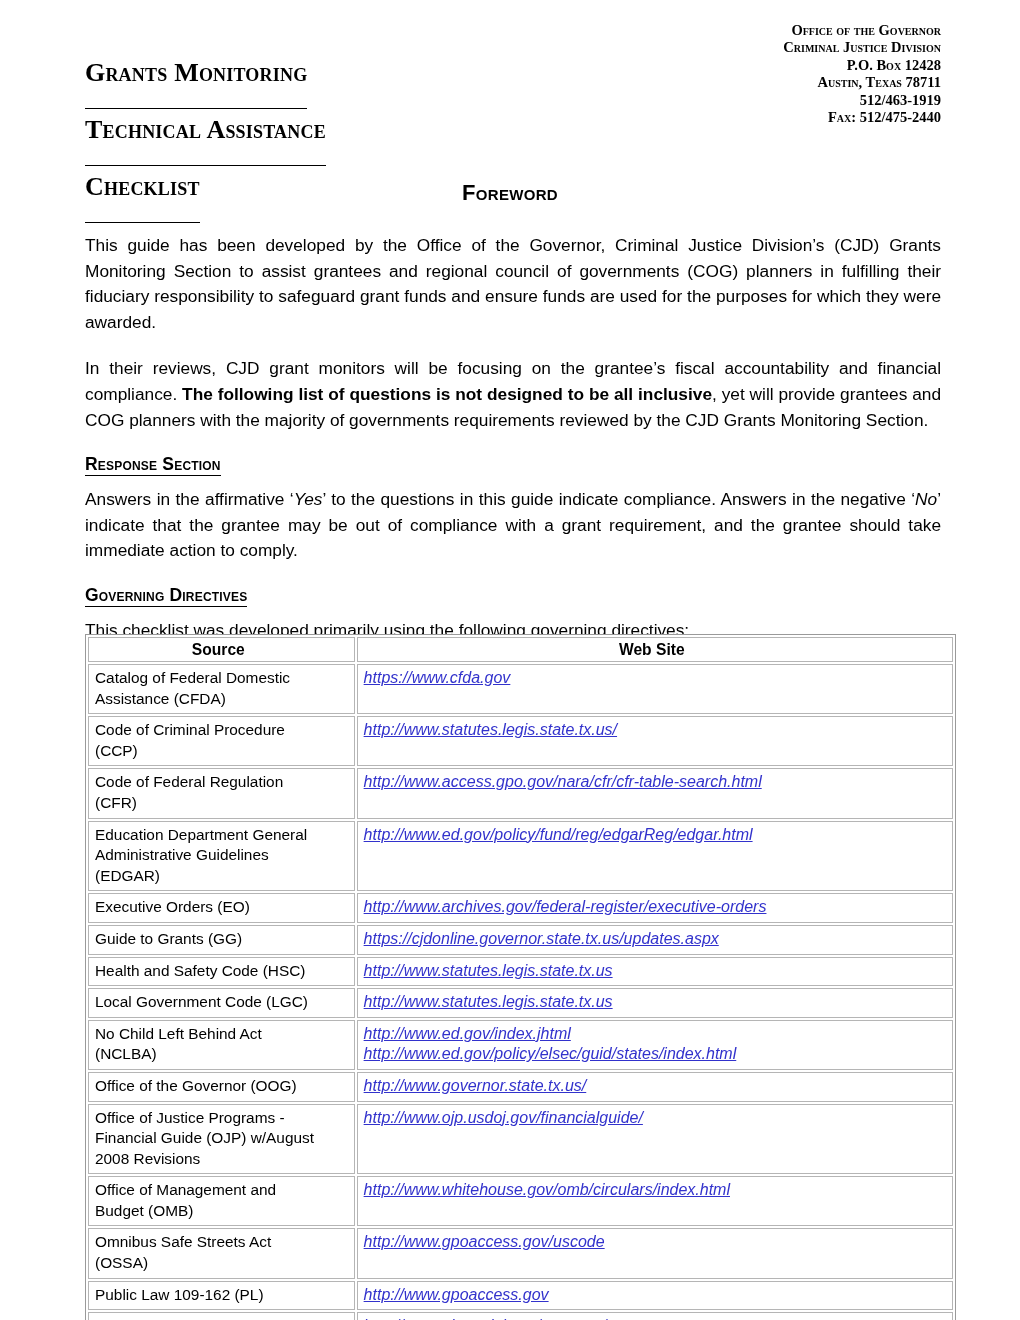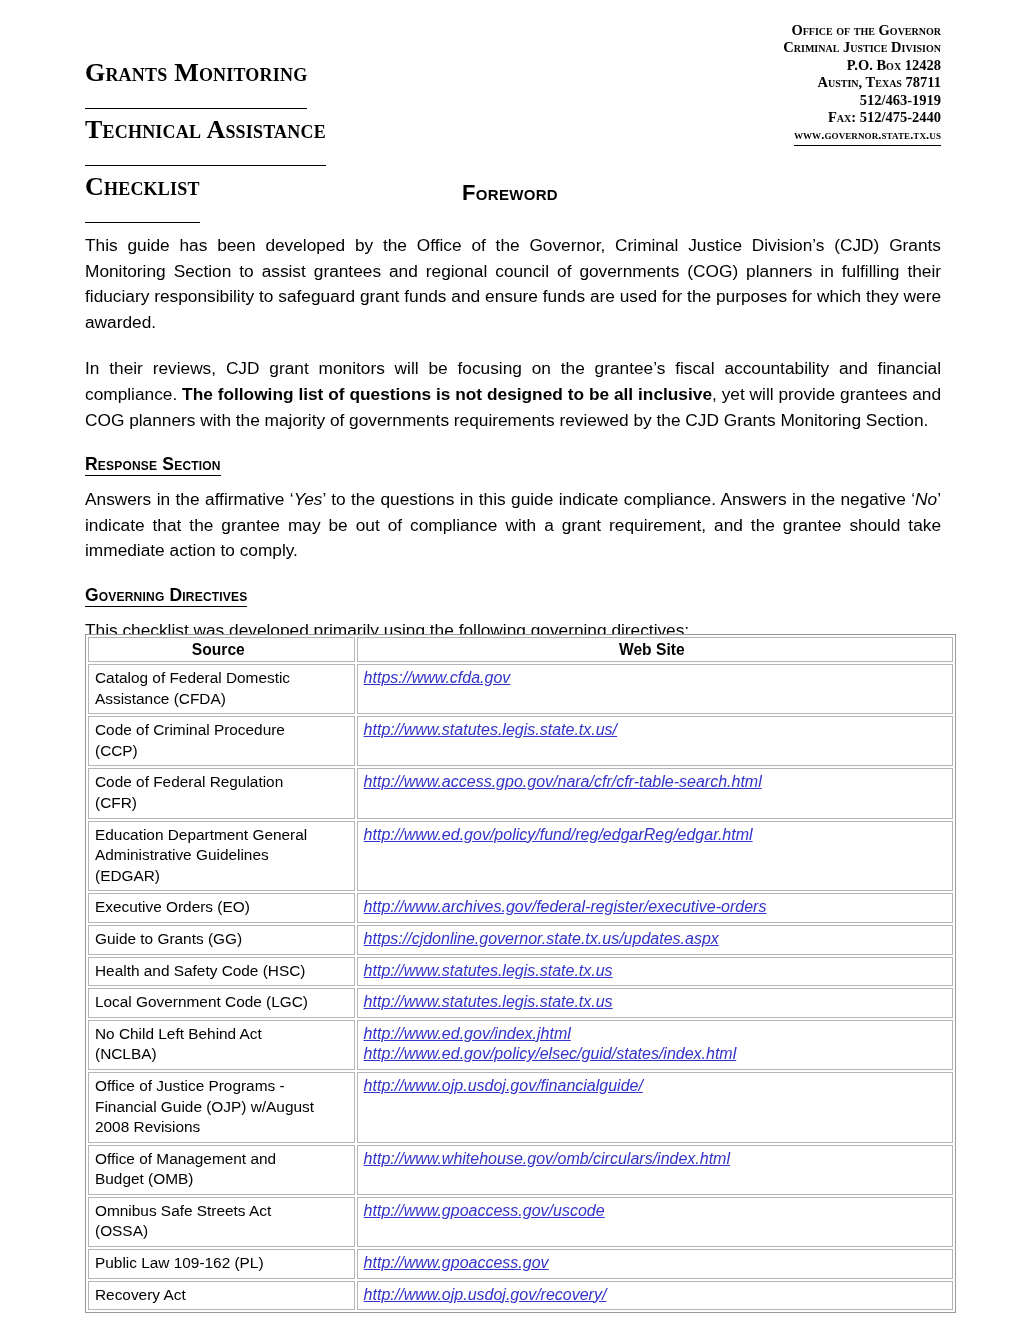--- a/index.html
+++ b/index.html
@@ -180,21 +180,20 @@
       <span class="tl-wrap"><span class="tline">Checklist</span></span>
     </div>
 
     <div class="agency-block">
       <div>Office of the Governor</div>
       <div>Criminal Justice Division</div>
       <div>P.O. Box 12428</div>
       <div>Austin, Texas 78711</div>
       <div class="plain">512/463-1919</div>
       <div>Fax: 512/475-2440</div>
-      <div><span class="site">www.governor.state.tx.us</span></div>
     </div>
   </div>
 
   <div class="foreword">Foreword</div>
 
   <div class="body-col">
 
     <p class="para">This guide has been developed by the Office of the Governor, Criminal Justice Division’s (CJD) Grants Monitoring Section to assist grantees and regional council of governments (COG) planners in fulfilling their fiduciary responsibility to safeguard grant funds and ensure funds are used for the purposes for which they were awarded.</p>
 
     <p class="para"><span>In their reviews, CJD grant monitors will be focusing on the grantee’s fiscal accountability and financial compliance.  </span><b class="inline-bold">The following list of questions is not designed to be all inclusive</b><span>, yet will provide grantees and COG planners with the majority of governments requirements reviewed by the CJD Grants Monitoring Section.</span></p>
@@ -279,20 +278,26 @@
         </tr>
         <tr>
           <td class="src">No Child Left Behind Act
 (NCLBA)</td>
           <td>
             <a class="weblink" href="#">http://www.ed.gov/index.jhtml</a>
             <a class="weblink" href="#">http://www.ed.gov/policy/elsec/guid/states/index.html</a>
           </td>
         </tr>
         <tr>
+          <td class="src">Office of the Governor (OOG)</td>
+          <td>
+            <a class="weblink" href="#">http://www.governor.state.tx.us/</a>
+          </td>
+        </tr>
+        <tr>
           <td class="src">Office of Justice Programs -
 Financial Guide (OJP) w/August
 2008 Revisions</td>
           <td>
             <a class="weblink" href="#">http://www.ojp.usdoj.gov/financialguide/</a>
           </td>
         </tr>
         <tr>
           <td class="src">Office of Management and
 Budget (OMB)</td>

